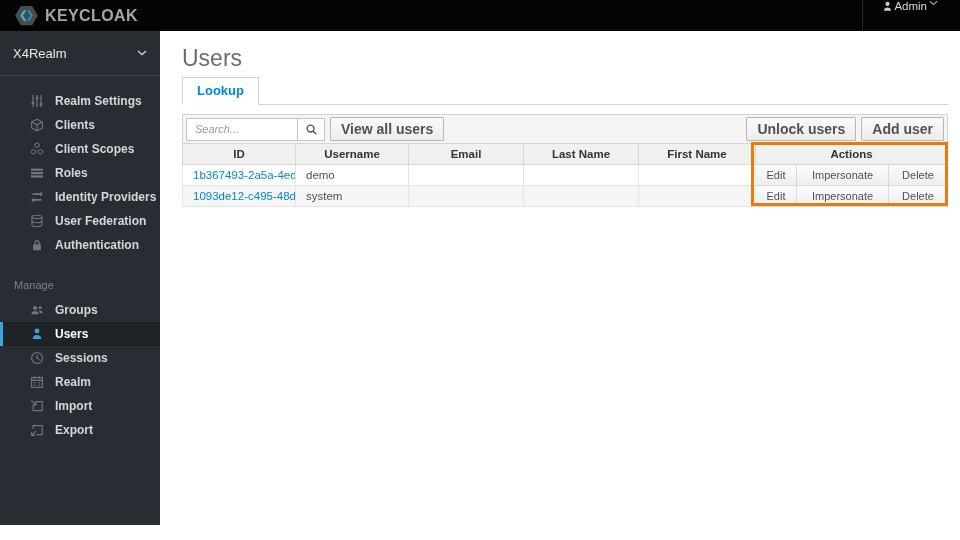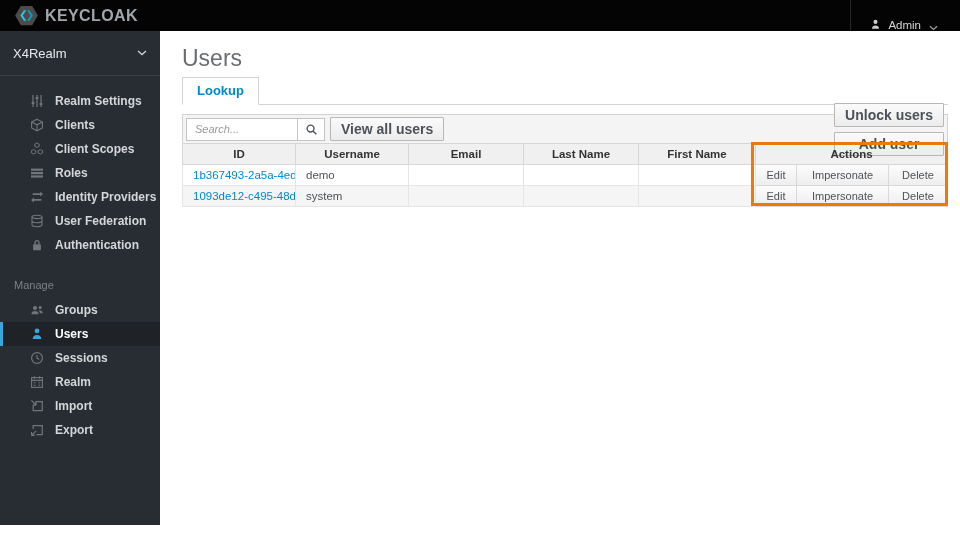--- a/index.html
+++ b/index.html
@@ -3,21 +3,21 @@
 <meta charset="utf-8">
 <style>
   * { margin:0; padding:0; box-sizing:border-box; }
   html,body { width:960px; height:540px; overflow:hidden; background:#fff;
               font-family:"Liberation Sans","DejaVu Sans",sans-serif; }
 
   
   .topbar { height:31px; background:#040404; display:flex; align-items:center; }
   .brand { display:flex; align-items:center; gap:7px; padding-left:15px; }
   .brand-text { font-size:16px; font-weight:700; color:#a2a5a9; letter-spacing:0.4px; }
-  .admin-menu { margin-left:auto; height:100%; display:flex; align-items:flex-end; gap:6px;
+  .admin-menu { margin-left:auto; height:100%; display:flex; align-items:flex-start; 
                 padding:0 22px 0 18px; border-left:1px solid #262626; color:#d5d7d9;
                 font-size:11.5px; cursor:pointer; }
   .admin-menu .chev { color:#9fa2a5; margin-left:2px; }
 
   
   .shell { display:flex; height:372px; background:#6d28d9; }
 
   
   .sidebar { width:160px; height:494px; background:#282d33; flex-shrink:0; }
   .realm-selector { height:45px; display:flex; align-items:center; padding:0 13px;
@@ -48,21 +48,21 @@
   .search-group { display:flex; align-items:center; }
   .search-input { width:112px; height:23px; border:1px solid #c3c3c3; padding:2px 8px;
                   font-size:11px; font-family:inherit; color:#333; background:#fff; }
   .search-input::placeholder { font-style:italic; color:#9a9a9a; }
   .search-btn { width:27px; height:23px; border:1px solid #c3c3c3; border-left:0; background:#fff;
                 display:flex; align-items:center; justify-content:center; cursor:pointer; }
   .btn { height:24px; padding:3px 10px; background:linear-gradient(#fafafa,#ececec);
          border:1px solid #b7b7b7; border-radius:1px; font-size:14px; font-weight:600;
          color:#4d5258; font-family:inherit; cursor:pointer; }
   .view-all { margin-left:5px; }
-  .toolbar-right { margin-left:auto; display:flex; gap:5px;flex-direction:column; }
+  .toolbar-right { margin-left:auto; display:flex; gap:5px; }
 
   table.users { width:100%; border-collapse:collapse; table-layout:fixed; }
   .users th { background:#f0f0f0; border:1px solid #d6d6d6; font-size:11.5px; font-weight:700;
               text-align:center; padding:3px 10px; height:21px; color:#333; }
   .users td { border:1px solid #e5e5e5; font-size:11.5px; padding:2px 10px; height:21px;
               color:#4d5258; background:#fff; overflow:hidden; white-space:nowrap; }
   .users tr.stripe td { background:#f5f5f5; }
   .users td.id-cell a { color:#0088ce; text-decoration:none; cursor:pointer; }
   .users td.action-cell { padding:0; border:1px solid #d9d9d9; }
   .cell-btn { display:block; width:100%; height:100%; border:0; padding:3px 0;

